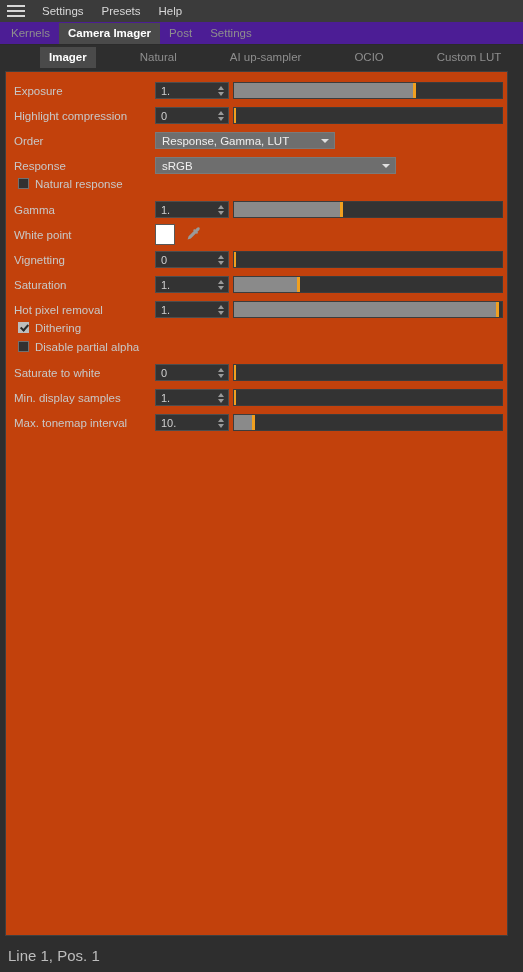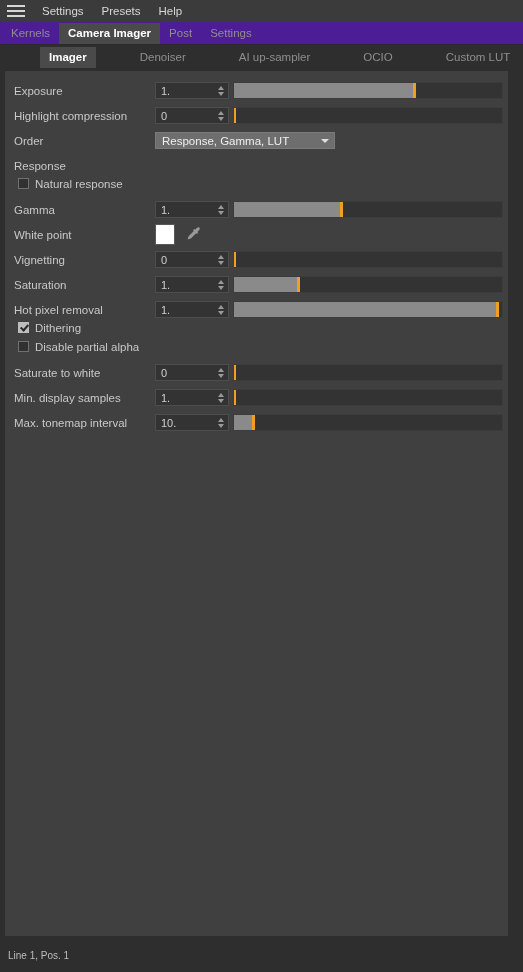--- a/index.html
+++ b/index.html
@@ -102,21 +102,21 @@
 
   
   .panel {
     position: absolute;
     left: 5px;
     top: 71px;
     width: 503px;
     height: 865px;
     box-sizing: border-box;
     border: 1px solid #3f3f3f;
-    background: #404040;
+    background: #c2410c;
   }
   .panel-inner {
     position: relative;
     padding: 6px 4px 0 4px;
   }
 
   
   .row {
     height: 25px;
     display: flex;
@@ -295,21 +295,21 @@
     top: 938px;
     width: 523px;
     height: 34px;
     background: #2e2e2e;
     display: flex;
     align-items: center;
     padding-left: 8px;
     box-sizing: border-box;
   }
   .statusbar .stext {
-    font-size: 10px;
+    font-size: 15px;
     color: #bdbdbd;
   }
 </style>
 </head>
 <body>
 
 <div class="menubar">
   <div class="hamburger">
     <span></span>
       <span></span>
@@ -322,21 +322,21 @@
 
 <div class="tabstrip">
   <div class="tab">Kernels</div>
   <div class="tab active">Camera Imager</div>
   <div class="tab">Post</div>
   <div class="tab">Settings</div>
 </div>
 
 <div class="subtabstrip">
   <div class="subtab active">Imager</div>
-  <div class="subtab">Denoiser</div>
+  <div class="subtab">Natural</div>
   <div class="subtab">AI up-sampler</div>
   <div class="subtab">OCIO</div>
   <div class="subtab">Custom LUT</div>
 </div>
 
 <div class="panel">
 <div class="panel-inner">
 
   <div class="row">
     <div class="row-label">Exposure</div>
@@ -373,20 +373,26 @@
     <div class="dropdown dd-order">
       <div class="dval">Response, Gamma, LUT</div>
       <div class="dchev">
             <i></i>
           </div>
     </div>
   </div>
 
   <div class="row">
     <div class="row-label">Response</div>
+    <div class="dropdown dd-response">
+      <div class="dval">sRGB</div>
+      <div class="dchev">
+            <i></i>
+          </div>
+    </div>
   </div>
 
   <div class="cbrow">
     <div class="checkbox"></div>
     <div class="cblabel">Natural response</div>
   </div>
 
   <div class="row">
     <div class="row-label">Gamma</div>
     <div class="numfield">

